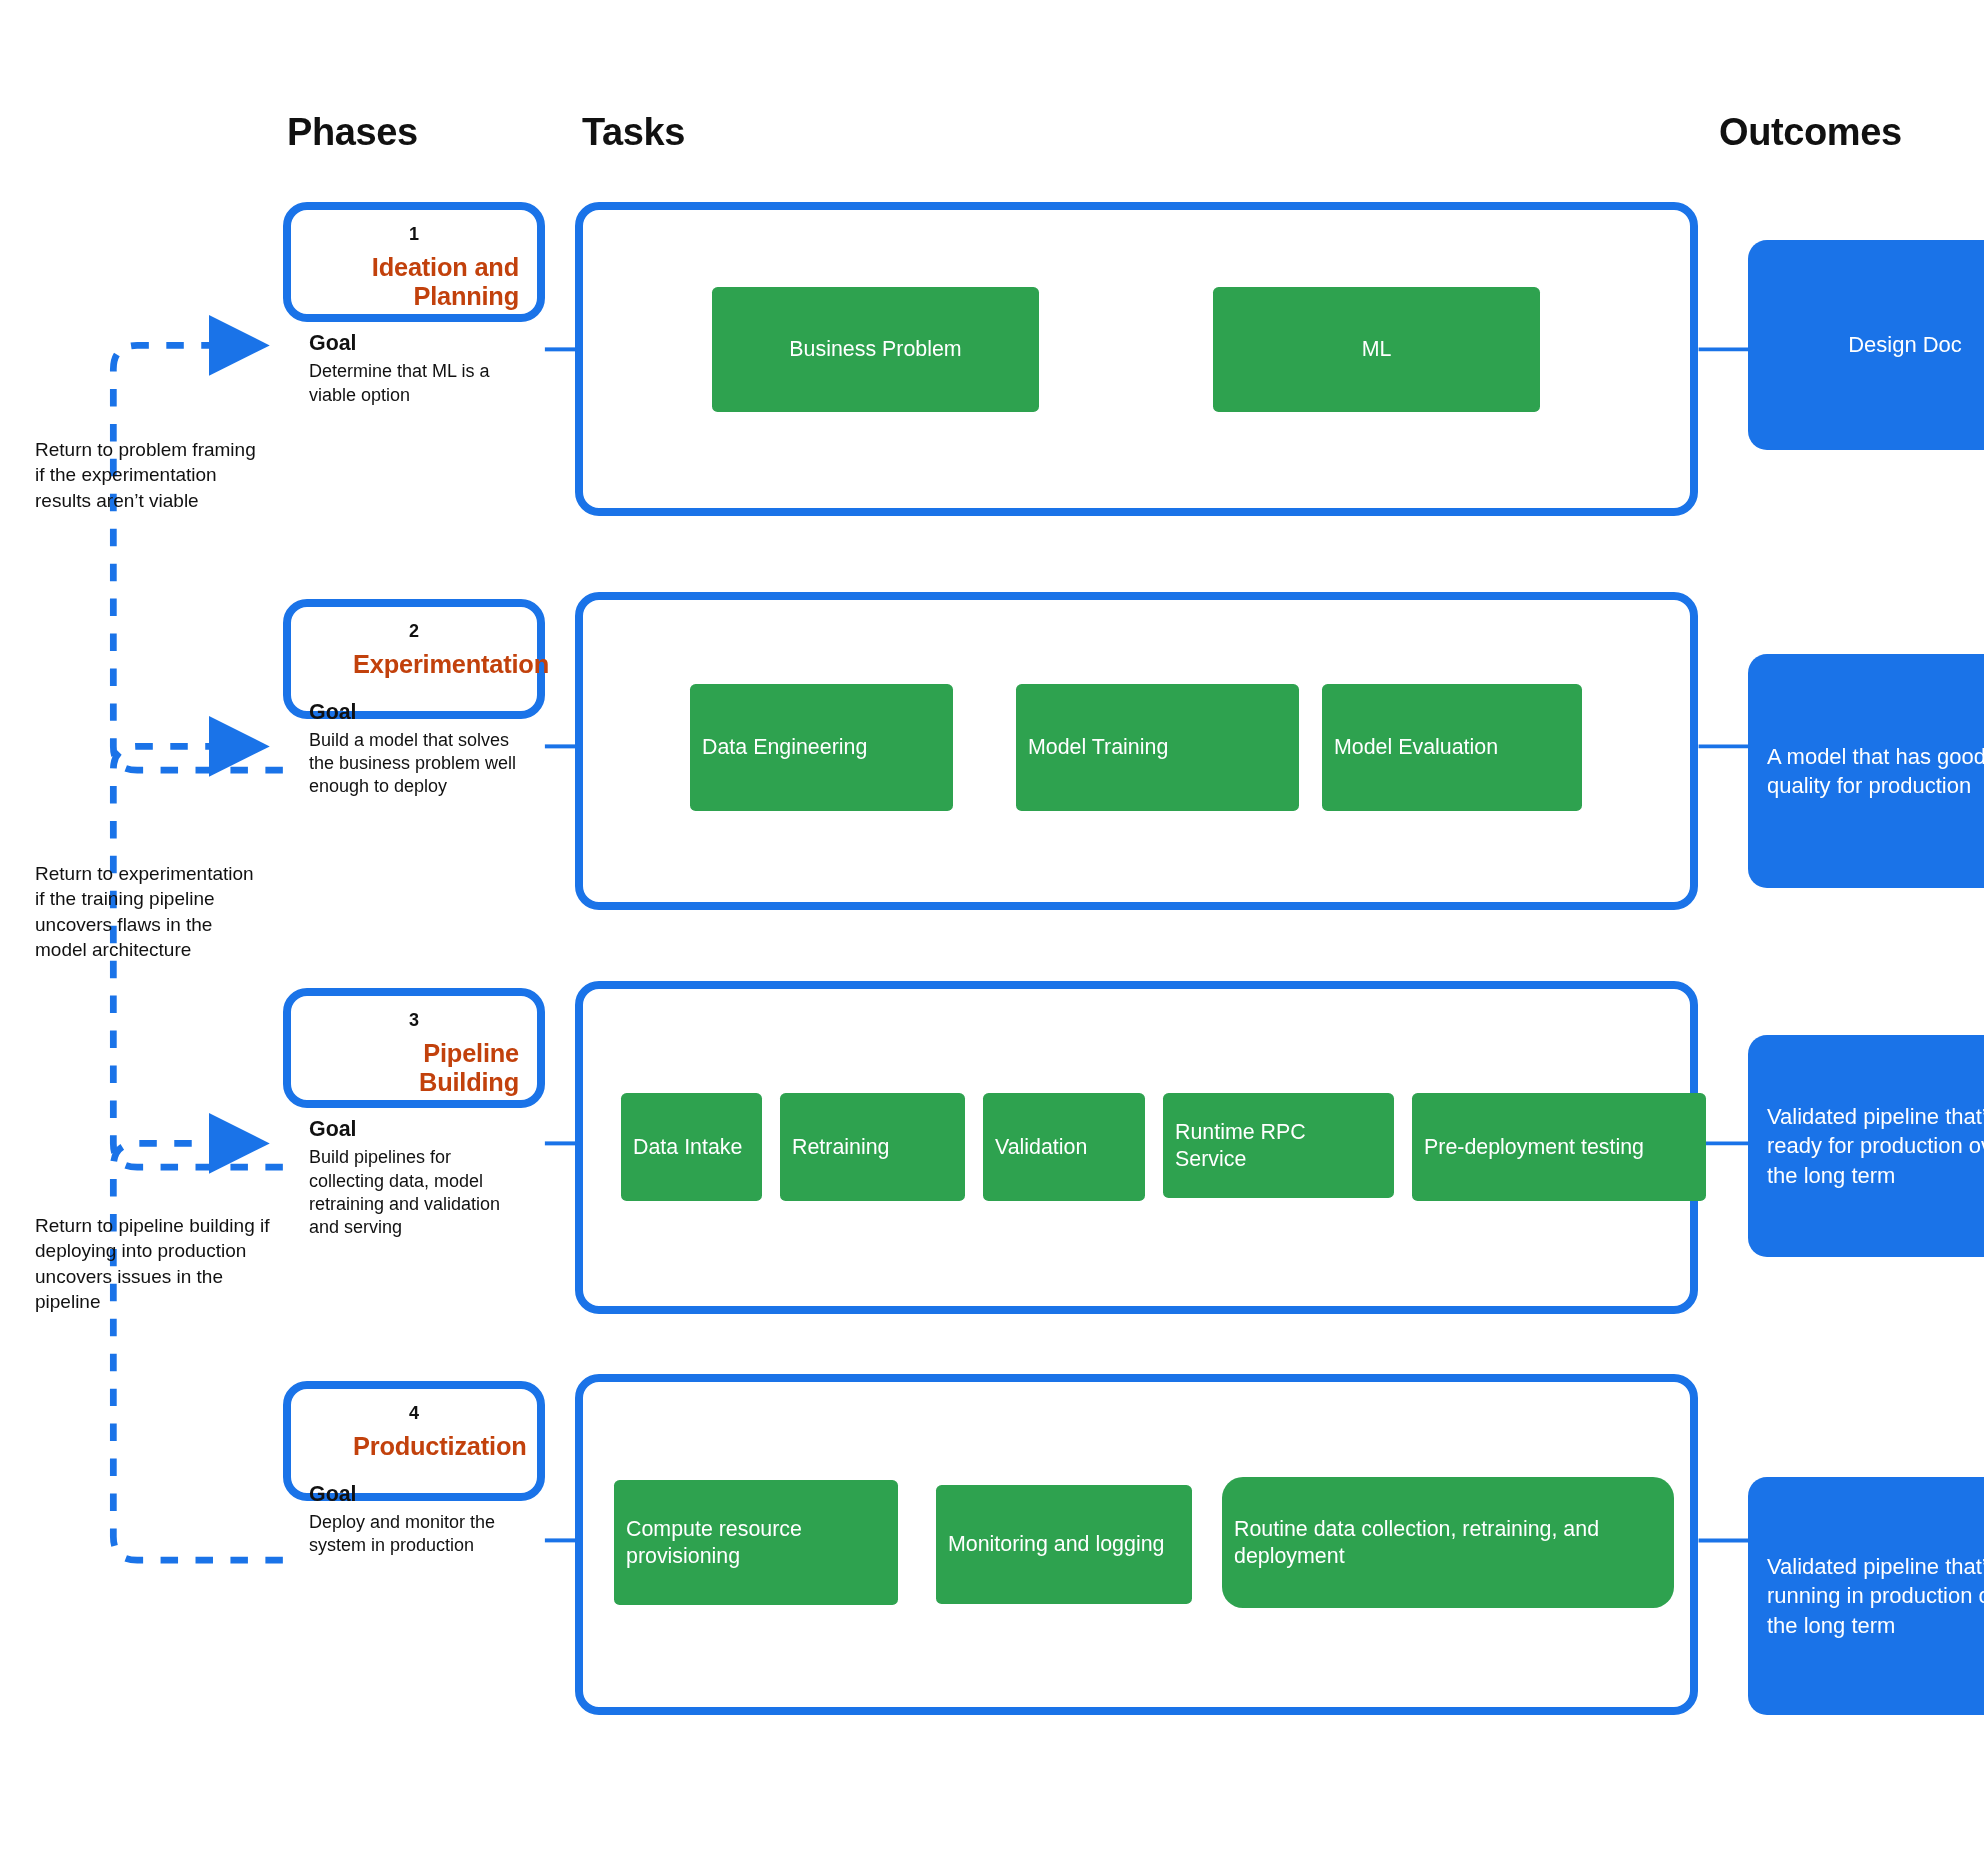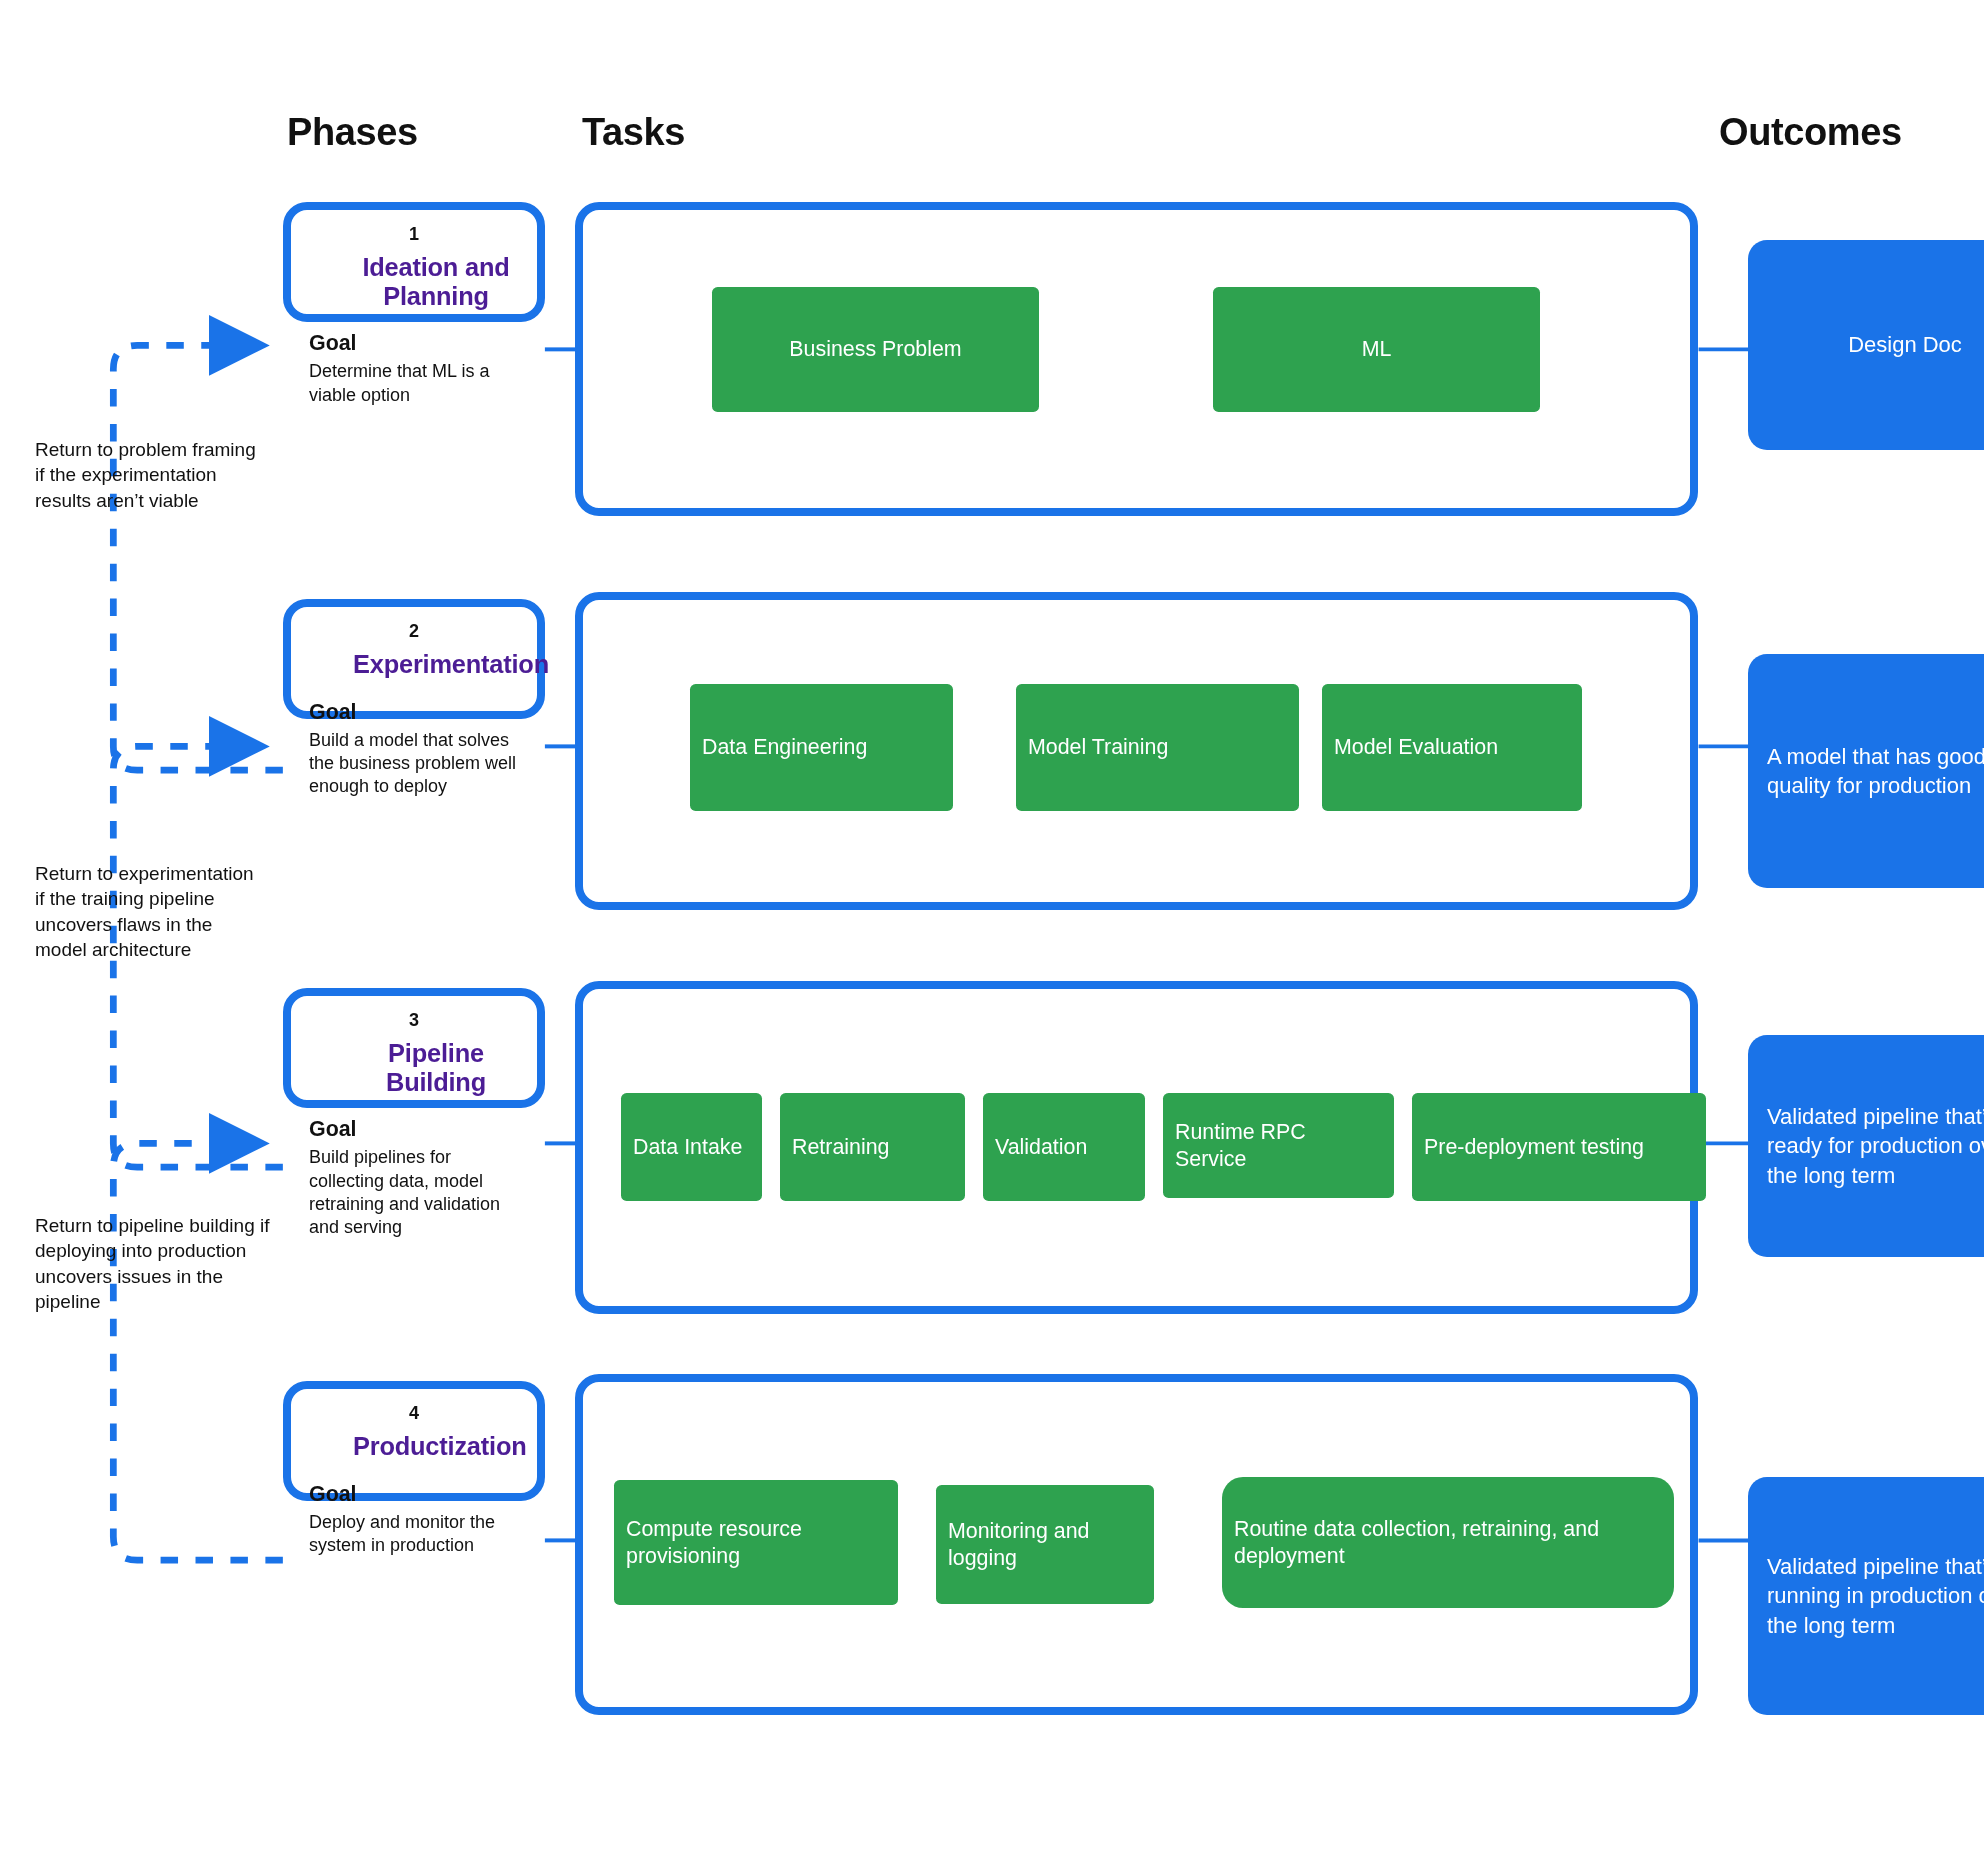--- a/index.html
+++ b/index.html
@@ -38,25 +38,25 @@
     padding: 13.5px 18px 12px 18px;
   }
   .phase-num {
     text-align: center;
     font-size: 18px;
     font-weight: 700;
     color: #111;
     margin-bottom: 8.7px;
   }
   .phase-title {
-    text-align: center;
+    text-align: right;
     font-size: 25.4px;
     font-weight: 700;
     line-height: 1.12;
-    color: #4c1d95;
+    color: #c2410c;
     letter-spacing: -0.2px;
     margin-left: 44px;
   }
   .phase-goal-block { margin-top: 21.4px; }
   .phase-goal-label {
     font-size: 21.4px;
     font-weight: 700;
     color: #111;
     margin-bottom: 4px;
   }
@@ -257,21 +257,21 @@
   <div class="task-box" style="left:1016px; top:684px; width:283px; height:127px;">Model Training</div>
   <div class="task-box" style="left:1322px; top:684px; width:260px; height:127px;">Model Evaluation</div>
 
   <div class="task-box" style="left:621px; top:1093px; width:141px; height:108px;">Data Intake</div>
   <div class="task-box" style="left:780px; top:1093px; width:185px; height:108px;">Retraining</div>
   <div class="task-box" style="left:983px; top:1093px; width:162px; height:108px;">Validation</div>
   <div class="task-box" style="left:1163px; top:1093px; width:231px; height:105px;">Runtime RPC Service</div>
   <div class="task-box" style="left:1412px; top:1093px; width:294px; height:108px;">Pre-deployment testing</div>
 
   <div class="task-box" style="left:614px; top:1480px; width:284px; height:125px;">Compute  resource provisioning</div>
-  <div class="task-box" style="left:936px; top:1485px; width:218px; height:119px;">Monitoring and logging</div>
+  <div class="task-box" style="left:936px; top:1485px; width:256px; height:119px;">Monitoring and logging</div>
   <div class="task-box" style="left:1222px; top:1477px; width:452px; height:131px;border-radius:21px;">Routine data collection, retraining, and deployment</div>
 
   <div class="outcome-box" id="outcome-1">Design Doc</div>
   <div class="outcome-box" id="outcome-2">A model that has good quality for production</div>
   <div class="outcome-box" id="outcome-3">Validated pipeline that’s ready for production over the long term</div>
   <div class="outcome-box" id="outcome-4">Validated pipeline that’s running in production over the long term</div>
 
   <div class="feedback-note" id="note-1">Return to problem framing if the experimentation results aren’t viable</div>
   <div class="feedback-note" id="note-2">Return to experimentation if the training pipeline uncovers flaws in the model architecture</div>
   <div class="feedback-note" id="note-3">Return to pipeline building if deploying into production uncovers issues in the pipeline</div>

